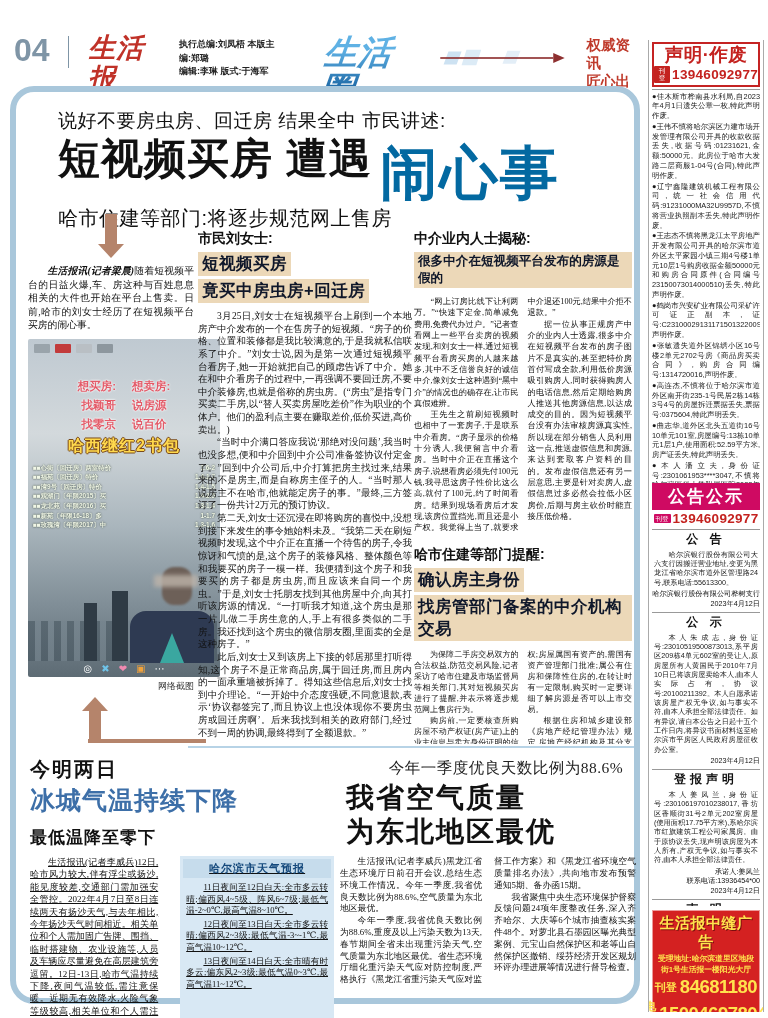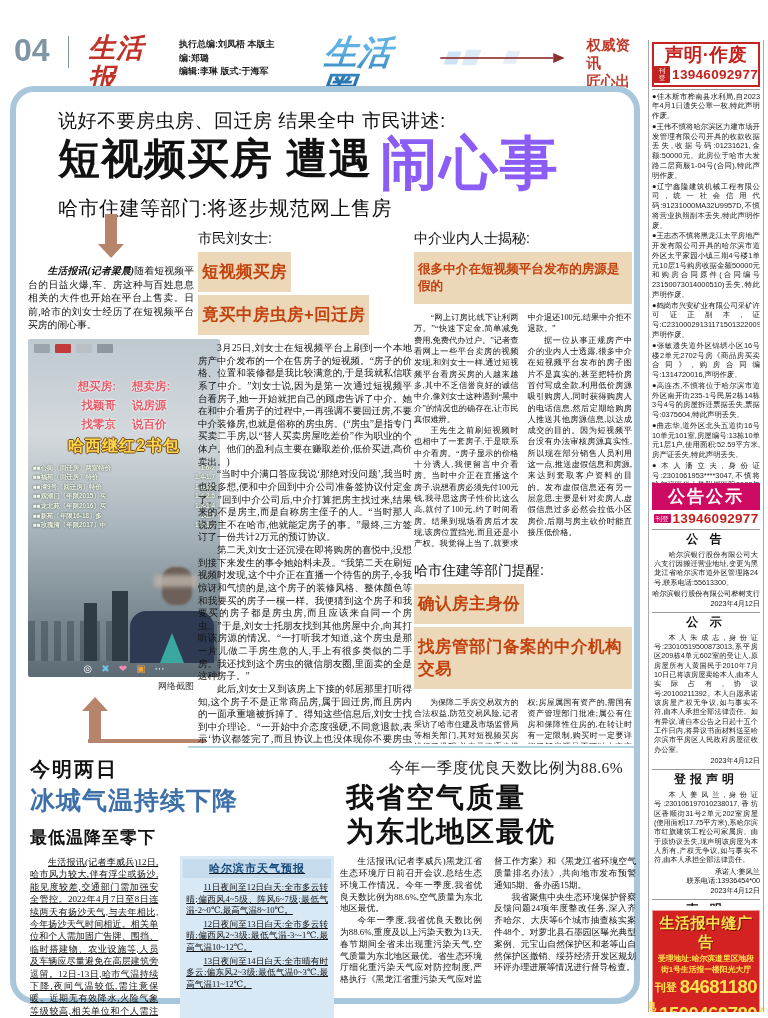--- a/index.html
+++ b/index.html
@@ -27,21 +27,21 @@
   .hot-num{font-size:10px;font-weight:700;color:#111;margin-left:5px;}
 
   
   .frame{position:absolute;left:10px;top:86px;width:630px;height:918px;border:6px solid #a9c7db;border-radius:24px;background:#fff;}
   .frame>*{position:absolute;}
 
   .headline{left:42px;top:16px;width:560px;}
   .kicker{font-family:"Liberation Sans","DejaVu Sans",sans-serif;font-size:19px;color:#111;letter-spacing:.5px;}
   .titlerow{display:flex;align-items:flex-start;margin-top:2px;}
   .t-black{font-family:"Liberation Sans","DejaVu Sans",sans-serif;font-size:42px;font-weight:900;letter-spacing:1px;line-height:1.1;}
-  .t-accent{font-size:58px;font-weight:900;color:#8b5cf6;line-height:.95;margin-left:8px;letter-spacing:2px;}
+  .t-accent{font-size:58px;font-weight:900;color:#0369a1;line-height:.95;margin-left:8px;letter-spacing:2px;margin-top:10px;}
   .subtitle{font-family:"Liberation Sans","DejaVu Sans",sans-serif;font-size:20px;color:#111;margin-top:4px;letter-spacing:.5px;}
 
   
   .leftcol{left:12px;top:122px;width:166px;height:532px;}
   .arrow-down{width:26px;margin:0 auto;}
   .arrow-down .shaft{width:12px;height:30px;background:#b5846b;margin:0 auto;}
   .arrow-down .head{width:0;height:0;border-left:13px solid transparent;border-right:13px solid transparent;border-top:14px solid #b5846b;}
   .intro{font-size:9.8px;line-height:1.38;text-align:justify;margin-top:6px;}
   .intro p{margin:0;text-indent:2em;}
   .lead-word{font-weight:700;font-style:italic;}
@@ -74,23 +74,23 @@
   .caption{font-size:9px;color:#333;text-align:right;margin-top:3px;font-family:"Liberation Sans","DejaVu Sans",sans-serif;}
   .connector{position:relative;height:52px;margin-top:4px;}
   .arrow-up{position:absolute;left:54px;top:0;width:26px;}
   .arrow-up .head{width:0;height:0;border-left:13px solid transparent;border-right:13px solid transparent;border-bottom:14px solid #b5846b;}
   .arrow-up .shaft{width:12px;height:30px;background:#b5846b;margin:0 auto;}
   .conn-line{position:absolute;left:60px;top:42px;width:118px;height:4px;background:#b5846b;}
 
   
   .col1{left:182px;top:138px;width:214px;height:514px;overflow:hidden;}
   .col2{left:398px;top:138px;width:218px;height:514px;overflow:hidden;}
-  .eyebrow{font-family:"Liberation Sans","DejaVu Sans",sans-serif;font-size:14px;font-weight:400;margin-bottom:4px;}
-  .hl{display:inline-block;background:#ecd8b8;color:#c2410c;font-family:"Liberation Sans","DejaVu Sans",sans-serif;
-      font-weight:900;font-size:16.5px;padding:9px 4px;margin-bottom:3px;letter-spacing:.5px;}
+  .eyebrow{font-family:"Liberation Sans","DejaVu Sans",sans-serif;font-size:14px;font-weight:700;margin-bottom:4px;}
+  .hl{display:inline-block;background:#ecd8b8;color:#0f172a;font-family:"Liberation Sans","DejaVu Sans",sans-serif;
+      font-weight:900;font-size:16.5px;padding:1px 4px;margin-bottom:3px;letter-spacing:.5px;}
   .hl.small{font-size:12.6px;letter-spacing:0;}
   .body1{font-size:9.5px;line-height:1.33;text-align:justify;margin-top:4px;}
   .body1 p{margin:0;text-indent:2em;}
   .two-col{column-count:2;column-gap:9px;font-size:8.2px;line-height:1.38;text-align:justify;margin-top:5px;}
   .two-col p{margin:0;text-indent:2em;}
   .sec3{margin-top:12px;}
   .sec3 .two-col{font-size:8px;}
 
   .bottom-divider{left:172px;top:654px;width:446px;height:2px;background:#b7d3e6;}
 

